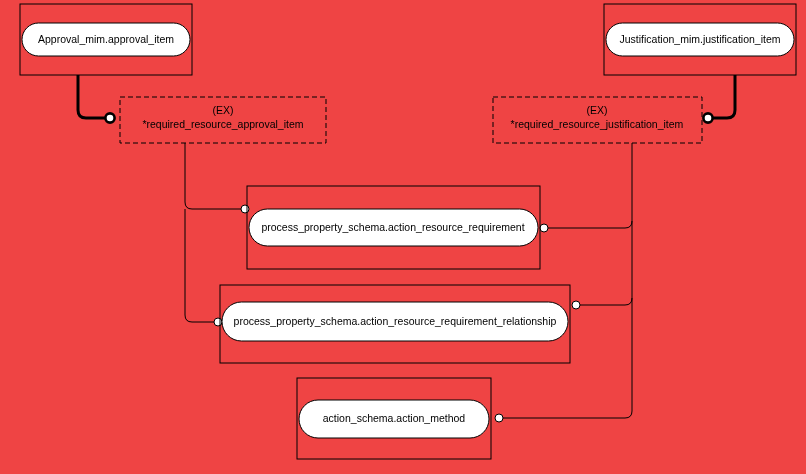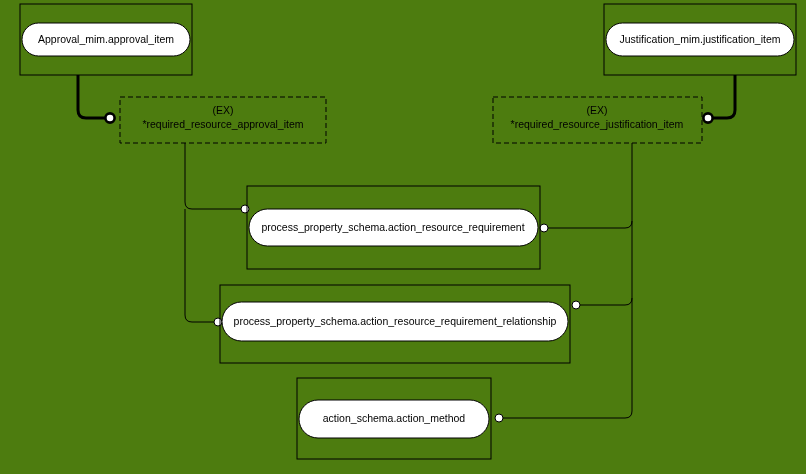--- a/index.html
+++ b/index.html
@@ -4,21 +4,21 @@
 <style>
   html, body {
     margin: 0;
     padding: 0;
     background: #ffffff;
   }
   #canvas {
     position: relative;
     width: 806px;
     height: 474px;
-    background: #4d7c0f;
+    background: #ef4444;
     font-family: "Liberation Sans", sans-serif;
     overflow: hidden;
   }
   svg#diagram {
     position: absolute;
     left: 0;
     top: 0;
     width: 806px;
     height: 474px;
   }

